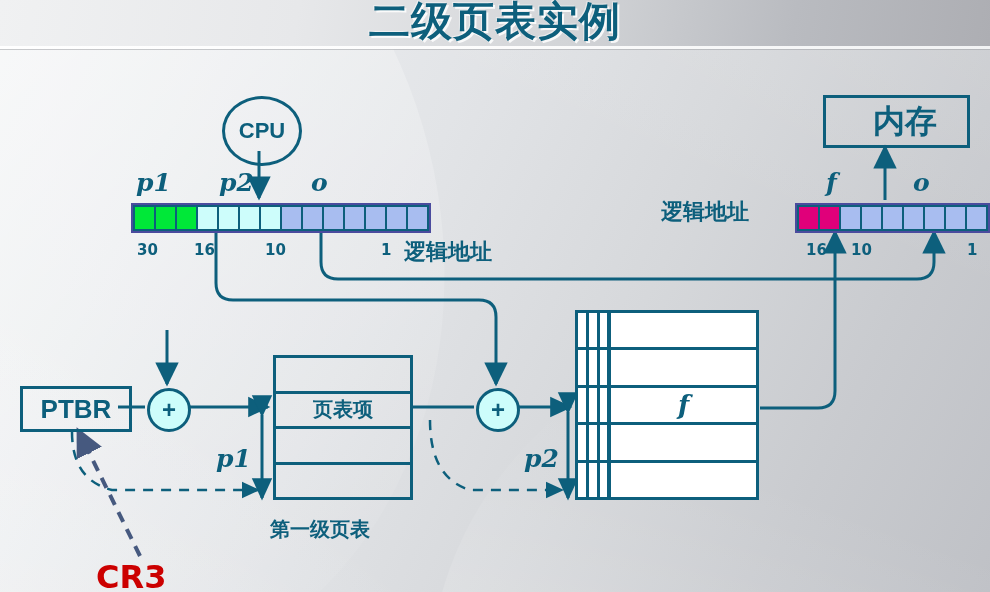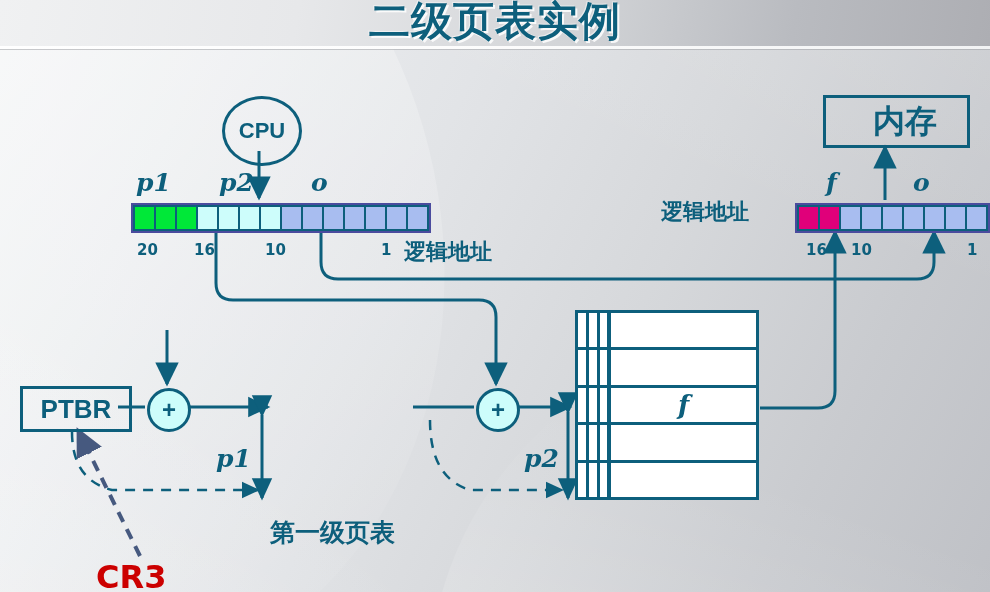--- a/index.html
+++ b/index.html
@@ -256,21 +256,21 @@
     font-family: "DejaVu Serif", "Liberation Serif", serif;
     font-style: italic;
     font-weight: bold;
     font-size: 26px;
     color: #0d5f7c;
   }
 
   
   .table-caption {
     position: absolute;
-    font-size: 25px;
+    font-size: 20px;
     font-weight: bold;
     color: #0d5f7c;
     font-family: "DejaVu Sans", "Liberation Sans", sans-serif;
     white-space: nowrap;
   }
 
   
   .dim-label {
     position: absolute;
     font-family: "DejaVu Serif", "Liberation Serif", serif;
@@ -397,21 +397,21 @@
     <div class="cell c-cyan"></div>
     <div class="cell c-peri"></div>
     <div class="cell c-peri"></div>
     <div class="cell c-peri"></div>
     <div class="cell c-peri"></div>
     <div class="cell c-peri"></div>
     <div class="cell c-peri"></div>
     <div class="cell c-peri"></div>
   </div>
 
-  <div class="tick" style="left:137px; top:241px;">20</div>
+  <div class="tick" style="left:137px; top:241px;">30</div>
   <div class="tick" style="left:194px; top:241px;">16</div>
   <div class="tick" style="left:265px; top:241px;">10</div>
   <div class="tick" style="left:381px; top:241px;">1</div>
 
   <div class="side-caption" style="left:404px; top:197px;margin-top:40px;">逻辑地址</div>
 
   <div class="field-label" style="left:826px; top:168px;">f</div>
   <div class="field-label" style="left:913px; top:168px;">o</div>
 
   <div class="addr-bar" id="physical-bar">
@@ -430,20 +430,26 @@
   <div class="tick" style="left:851px; top:241px;">10</div>
   <div class="tick" style="left:967px; top:241px;">1</div>
 
   <div class="side-caption" style="left:661px; top:197px;">逻辑地址</div>
 
   <div id="ptbr-box">PTBR</div>
 
   <div class="plus-circle" id="plus1">+</div>
   <div class="plus-circle" id="plus2">+</div>
 
+  <div id="pt1">
+    <div class="pt1-row"></div>
+    <div class="pt1-row">页表项</div>
+    <div class="pt1-row"></div>
+    <div class="pt1-row"></div>
+  </div>
   <div class="dim-label" style="left:216px; top:444px;">p1</div>
   <div class="table-caption" style="left:270px; top:516px;">第一级页表</div>
 
   <div id="pt2">
     <div class="pt2-row">
       <div class="narrow"></div>
       <div class="narrow"></div>
       <div class="narrow thick"></div>
       <div class="wide"></div>
     </div>

